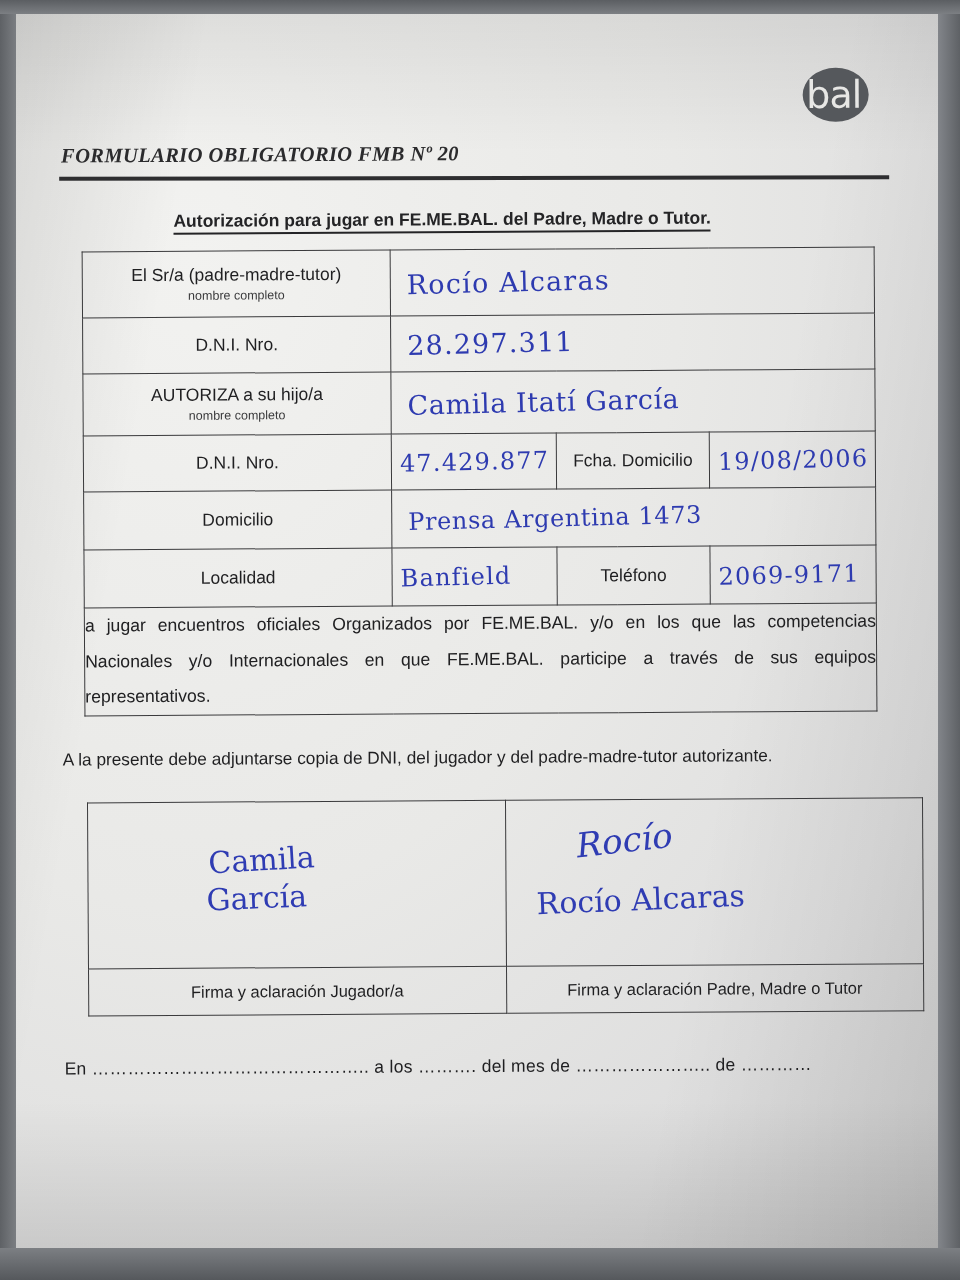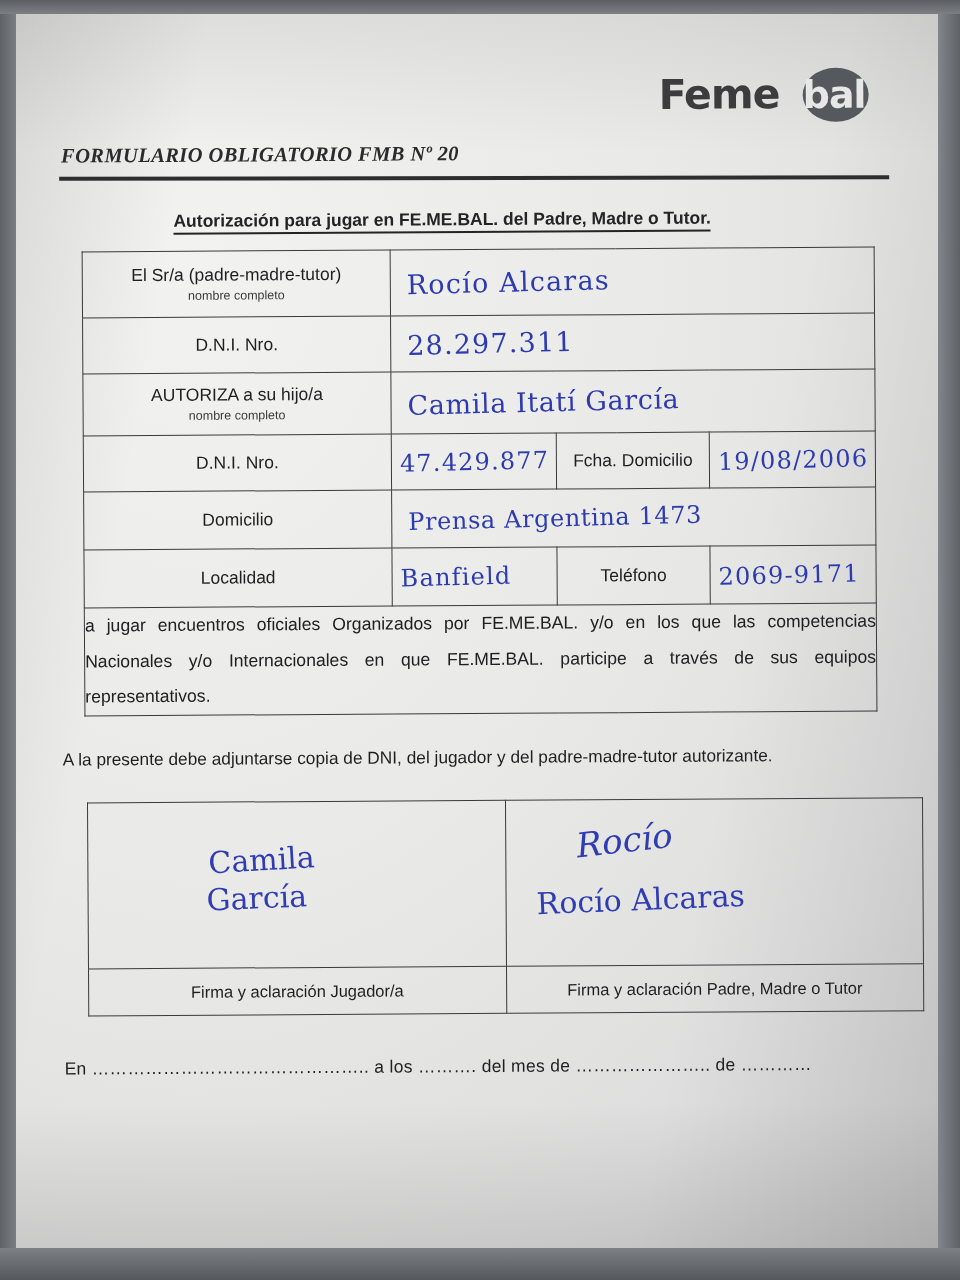--- a/index.html
+++ b/index.html
@@ -79,21 +79,21 @@
     border-radius: 50%;
     background: #55585c;
   }
   #logo-ball-text {
     position: absolute;
     right: 4px;
     top: 3px;
     width: 62px;
     text-align: center;
     font-family: "DejaVu Sans", sans-serif;
-    font-weight: bold;
+    font-weight: normal;
     font-size: 38px;
     color: #e7e7e5;
     letter-spacing: -1px;
   }
 
   #form-title {
     position: absolute;
     left: 64px;
     top: 142px;
     font-family: "Liberation Serif", serif;
@@ -231,21 +231,20 @@
   }
 </style>
 </head>
 <body>
 
 <div id="paper"></div>
 
 <div class="sheet">
 
   <div id="logo">
-    <span id="logo-text">Feme</span>
     <span id="logo-ball"></span>
     <span id="logo-ball-text">bal</span>
   </div>
 
   <div id="form-title">FORMULARIO OBLIGATORIO FMB Nº 20</div>
   <div id="title-rule"></div>
 
   <div id="subtitle">Autorización para jugar en FE.ME.BAL. del Padre, Madre o Tutor.</div>
 
   <table id="tbl">

